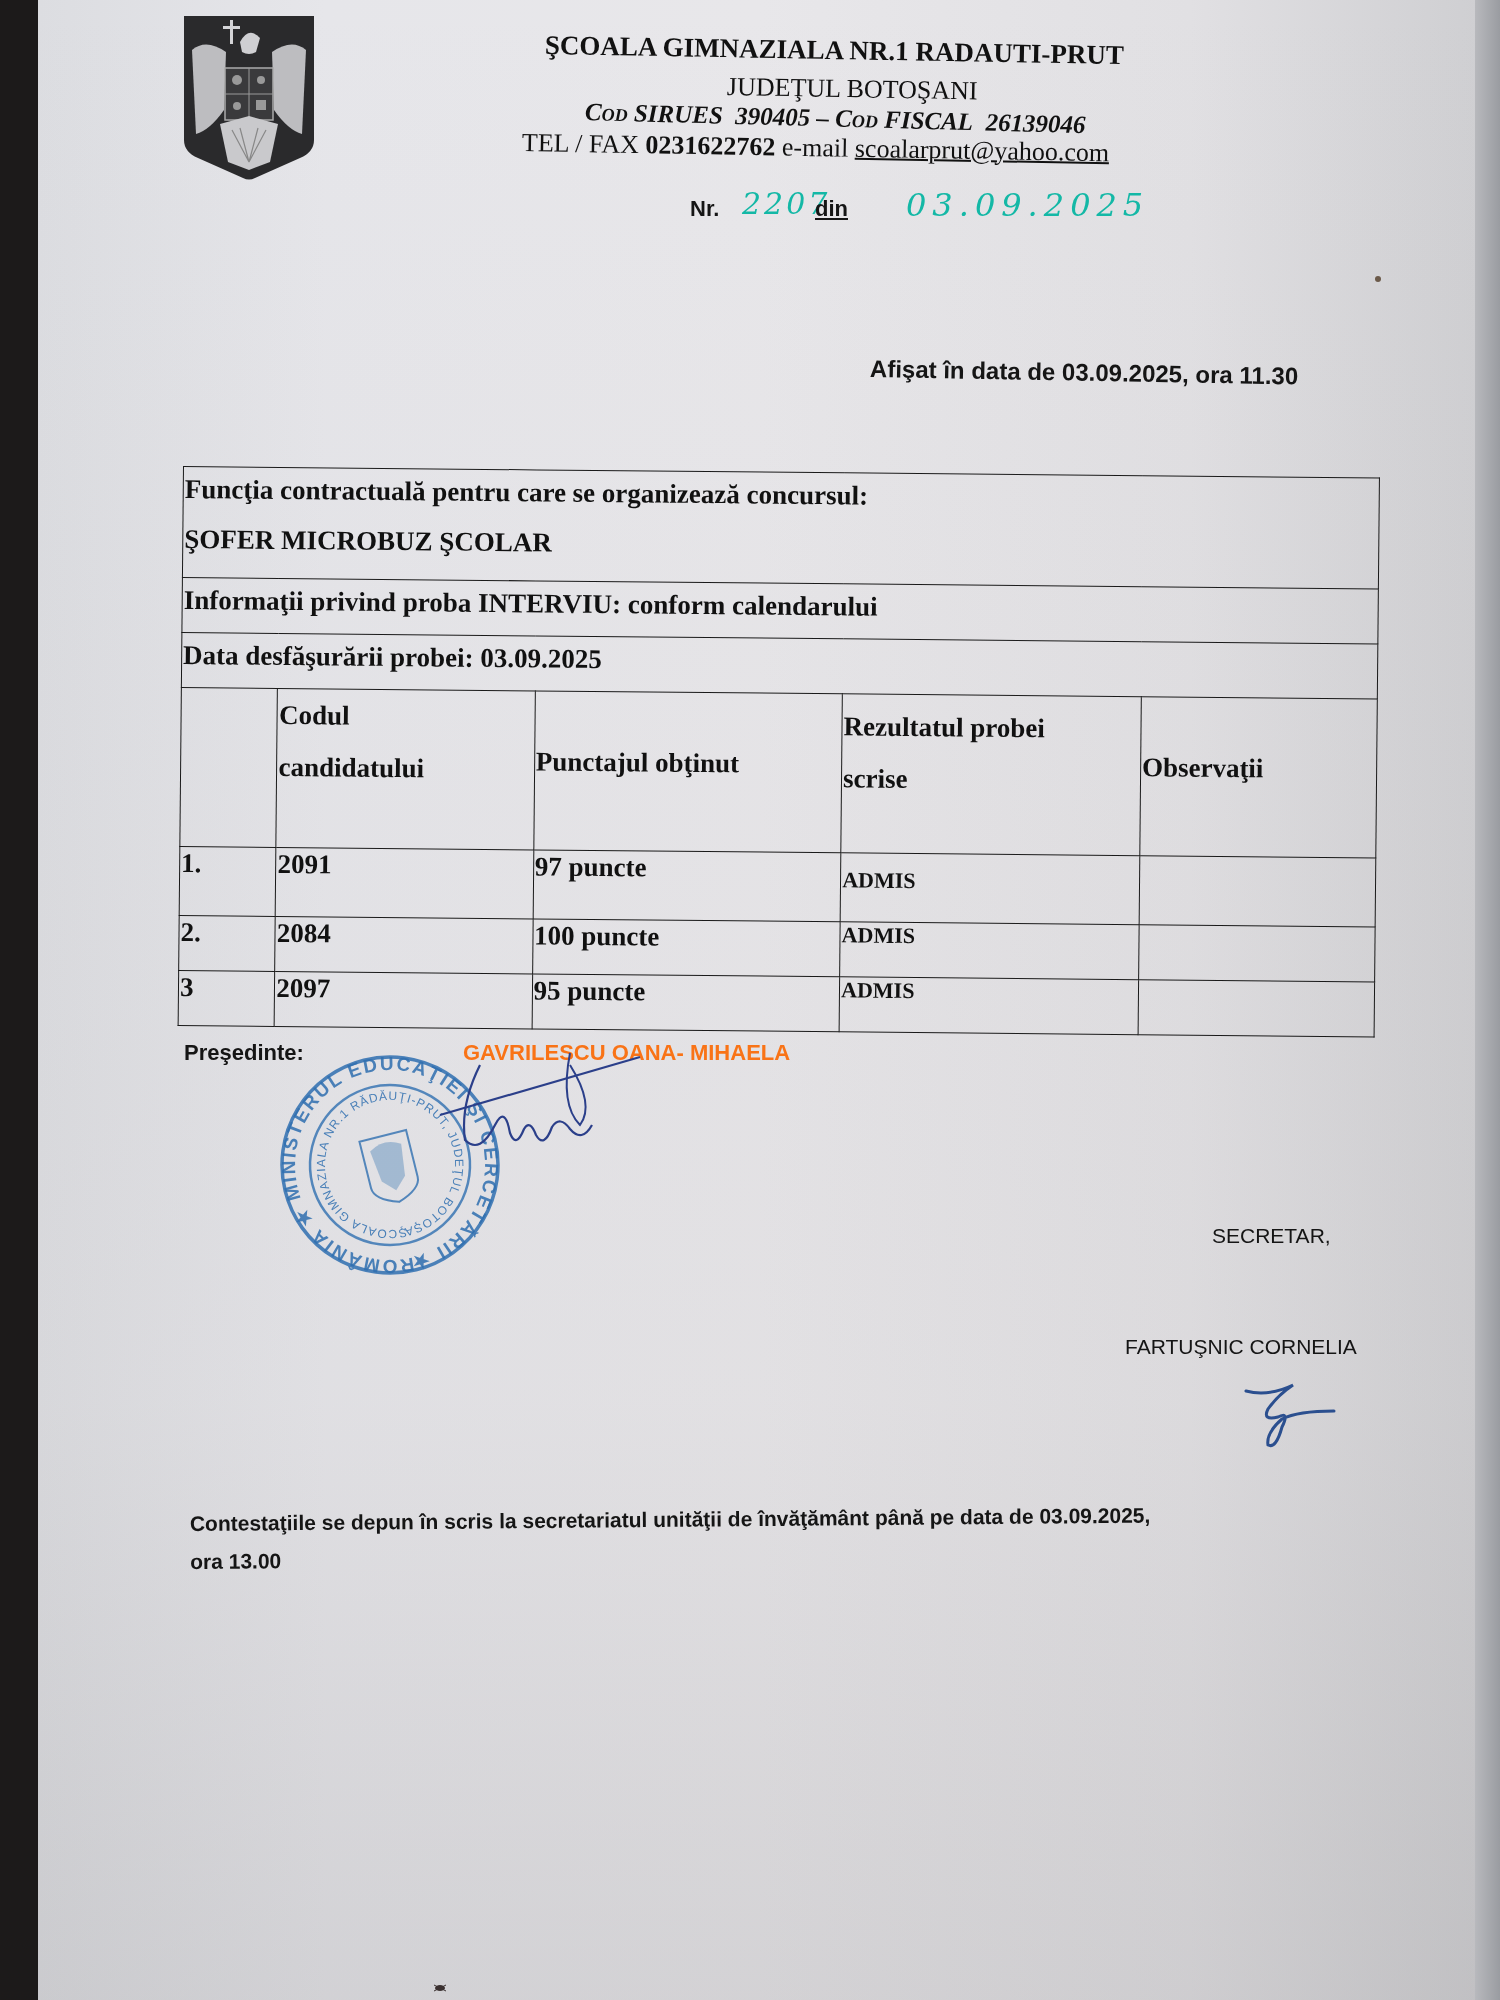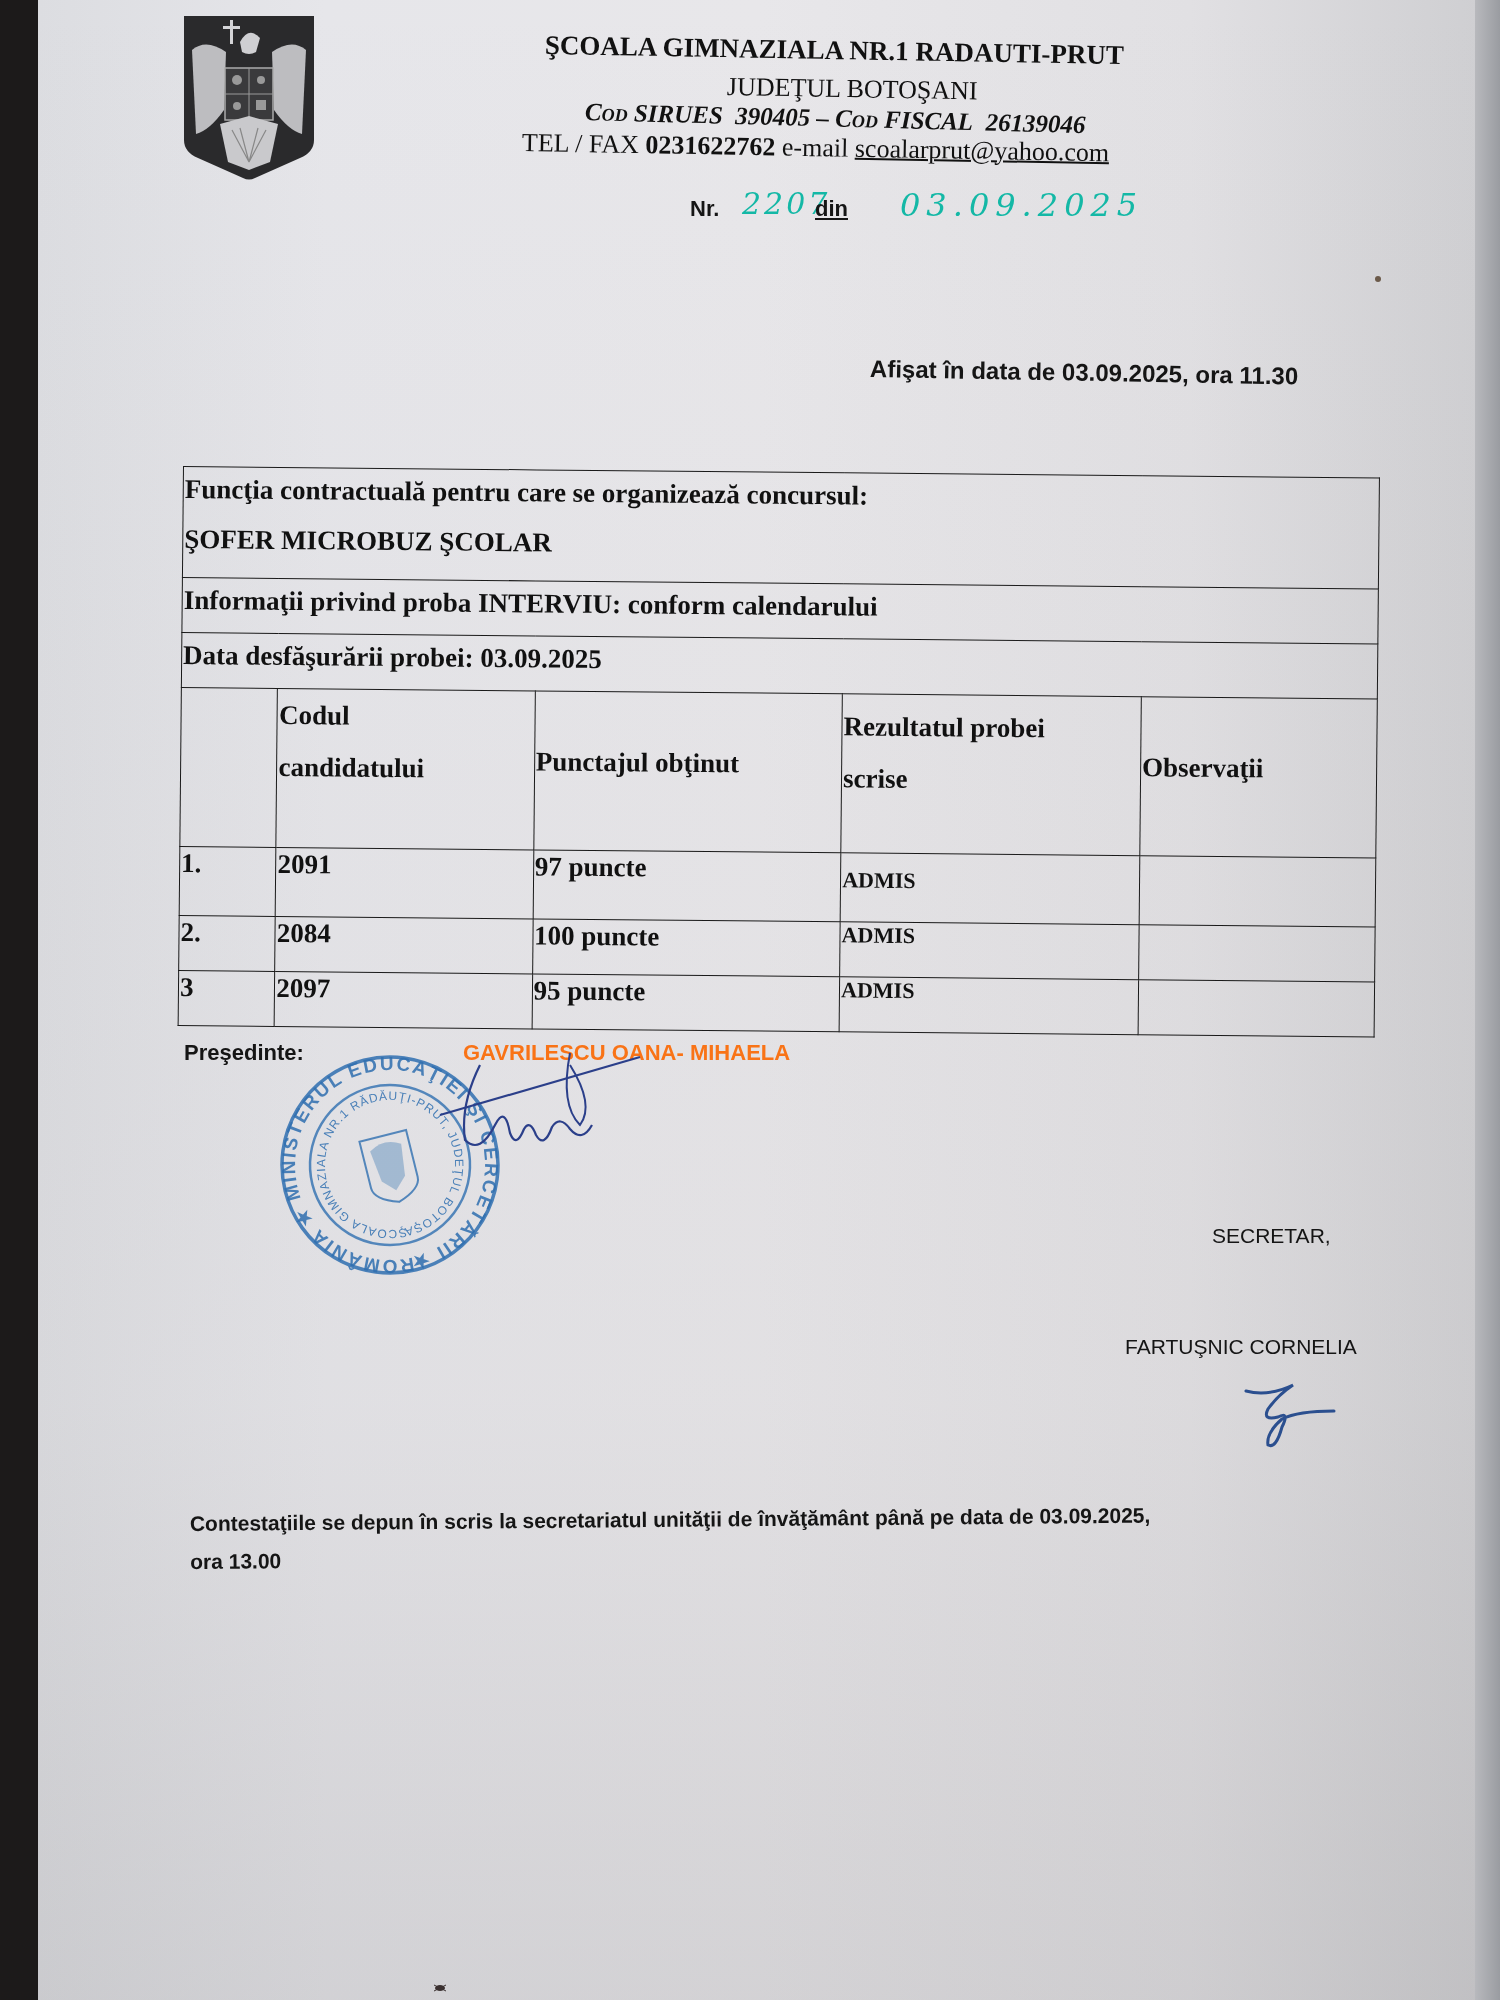--- a/index.html
+++ b/index.html
@@ -37,21 +37,21 @@
     .h-contact .email { text-decoration: underline; text-decoration-thickness: 2px; }
 
     .nr-line { position: absolute; left: 690px; top: 196px; white-space: nowrap; }
     .nr-label { font-size: 22px; font-weight: bold; color: #151515; }
     .handwritten {
       font-family: "DejaVu Serif", serif; font-style: italic; color: #14b8a6;
       font-size: 30px; letter-spacing: 3px;
     }
     .hw-nr { position: absolute; left: 52px; top: -10px; }
     .hw-din { position: absolute; left: 125px; top: 0; text-decoration: underline; }
-    .hw-date { position: absolute; left: 210px; top: -10px; font-size: 32px; letter-spacing: 6px; }
+    .hw-date { position: absolute; left: 216px; top: -10px; font-size: 32px; letter-spacing: 6px; }
 
     .afisat { position: absolute; left: 870px; top: 355px; font-size: 24px; font-weight: bold; color: #151515; white-space: nowrap; transform: rotate(1deg); transform-origin: left; }
 
     
     .doc-table-wrap {
       position: absolute; left: 183px; top: 466px; width: 1200px;
       transform: rotate(0.55deg); transform-origin: left top;
     }
     table.doc-table {
       border-collapse: collapse; width: 1197px; color: #111;

